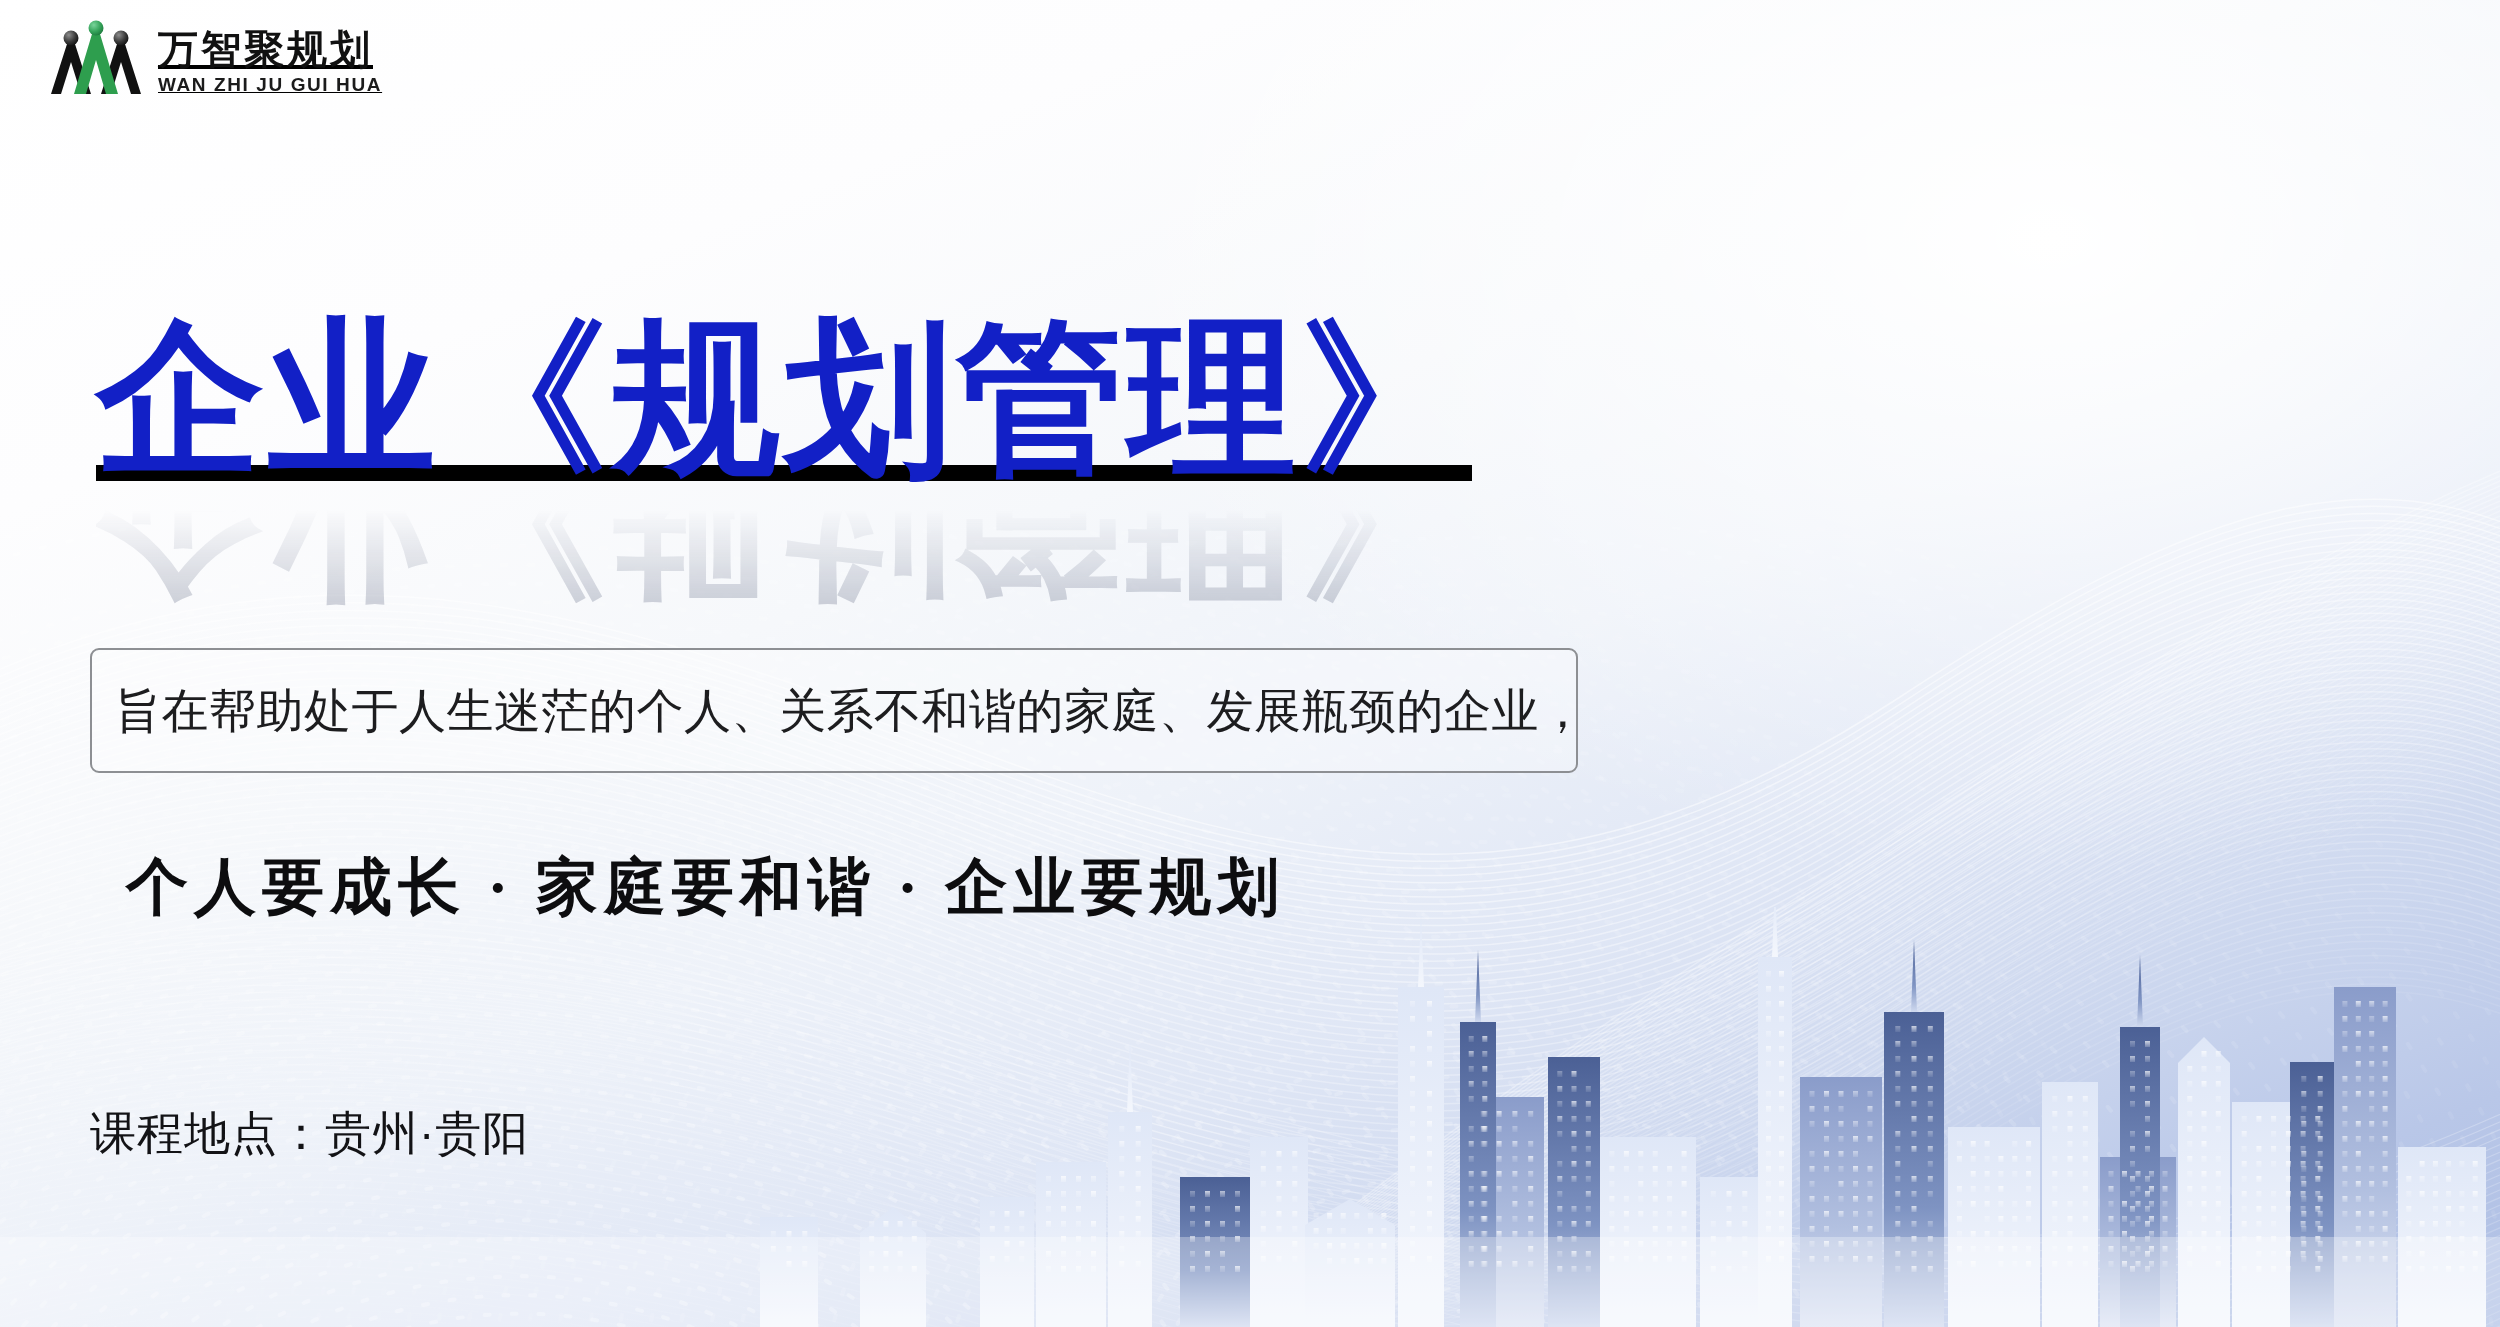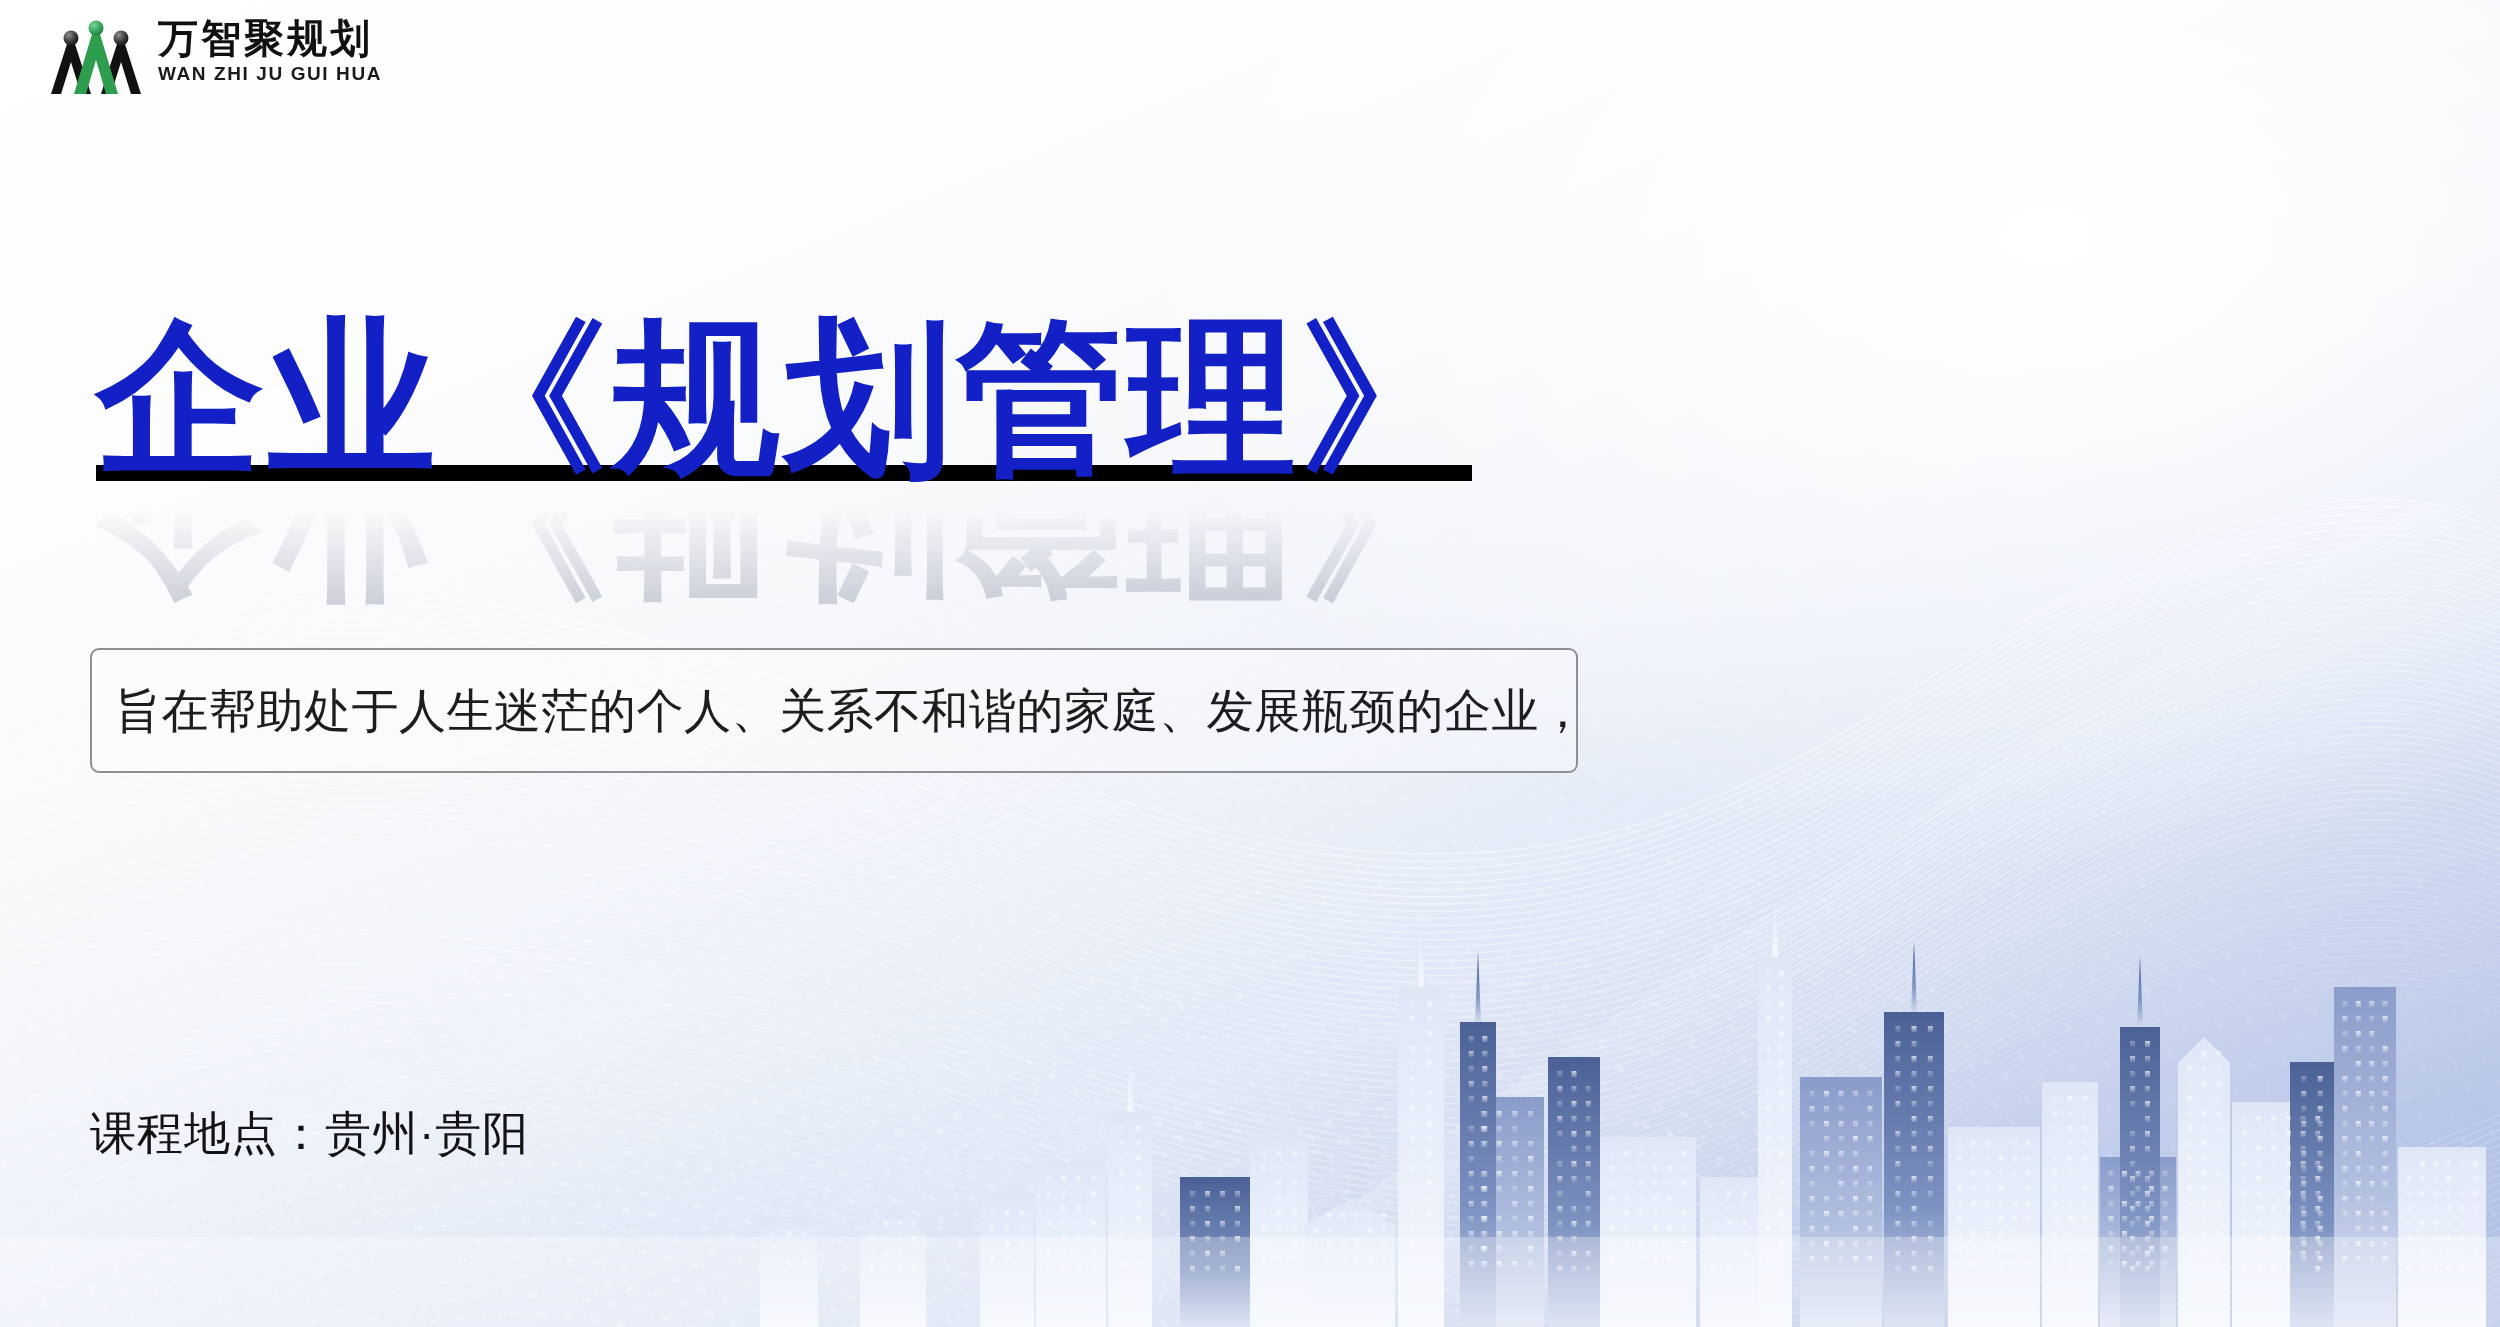--- a/index.html
+++ b/index.html
@@ -31,22 +31,23 @@
   
   .bg-layer { position:absolute; inset:0; pointer-events:none; }
 
   .waves-svg { position:absolute; left:0; bottom:0; width:2500px; height:1000px; }
   .sky-svg   { position:absolute; left:0; bottom:0; width:2500px; height:420px; }
   .dots-svg  { position:absolute; left:0; bottom:0; width:2500px; height:800px; }
 
   
   .logo-block {
     position:absolute; left:48px; top:18px;
-    display:flex; align-items:flex-start; gap:14px;
+    display:flex; align-items:flex-end; gap:14px;
     z-index:40;
+    text-decoration:underline;
   }
   .logo-mark { width:96px; height:78px; display:block; }
   .logo-text { display:flex; flex-direction:column; justify-content:center; }
   .logo-cn {
     font-family:"Liberation Serif","DejaVu Serif",serif;
     font-size:40px; font-weight:700; color:#111111;
     letter-spacing:3px; line-height:1.05;
   }
   .logo-en {
     font-size:19px; font-weight:700; color:#1b1b1b;
@@ -1840,19 +1841,20 @@
 
   <div class="title-wrap">
     <div class="main-title">企业《规划管理》</div>
     <div class="title-reflection">企业《规划管理》</div>
   </div>
 
   <div class="desc-box">
     <div class="desc-line">旨在帮助处于人生迷茫的个人、关系不和谐的家庭、发展瓶颈的企业，</div>
   </div>
 
+  <div class="tagline">个人要成长 · 家庭要和谐 · 企业要规划</div>
 
   <div class="course-info">
     <div class="course-row">课程地点：贵州·贵阳</div>
   </div>
 
 
 </div>
 
 </body></html>

